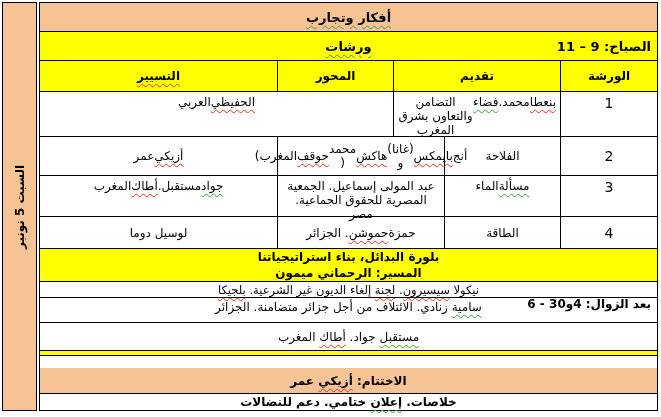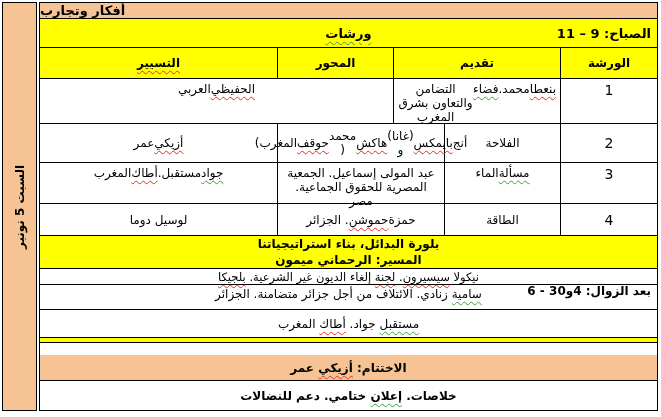--- a/index.html
+++ b/index.html
@@ -22,21 +22,21 @@
     border:1.5px solid var(--border);display:flex;flex-direction:column;
     direction:rtl;background:#fff;}
   .row{border-bottom:1.5px solid var(--border);flex:0 0 auto;
     display:flex;align-items:center;justify-content:center;text-align:center;}
   .row:last-child{border-bottom:none;}
   .bg-peach{background:var(--peach);}
   .bg-yellow{background:var(--yellow);}
   .bold{font-weight:bold;}
   .fs12{font-size:12px;} .fs13{font-size:13px;} .fs11{font-size:11.5px;}
 
-  .r-title{height:16px;justify-content:flex-end;}
+  .r-title{height:29px;}
   .r-morning{height:29px;position:relative;}
   .r-morning .time{position:absolute;right:6px;top:50%;transform:translateY(-50%);}
   .r-headers{height:31px;padding:0;}
   .r-afternoon{height:33px;flex-direction:column;justify-content:center;gap:1px;}
   .r-afternoon .line1{position:relative;width:100%;line-height:15px;}
   .r-afternoon .line1 .time{position:absolute;right:6px;top:0;margin-top:47px;}
   .r-speaker1{height:16px;}
   .r-speaker2{height:25px;align-items:flex-start;padding-top:2px;}
   .r-speaker3{height:28px;}
   .r-strip{height:5px;}

